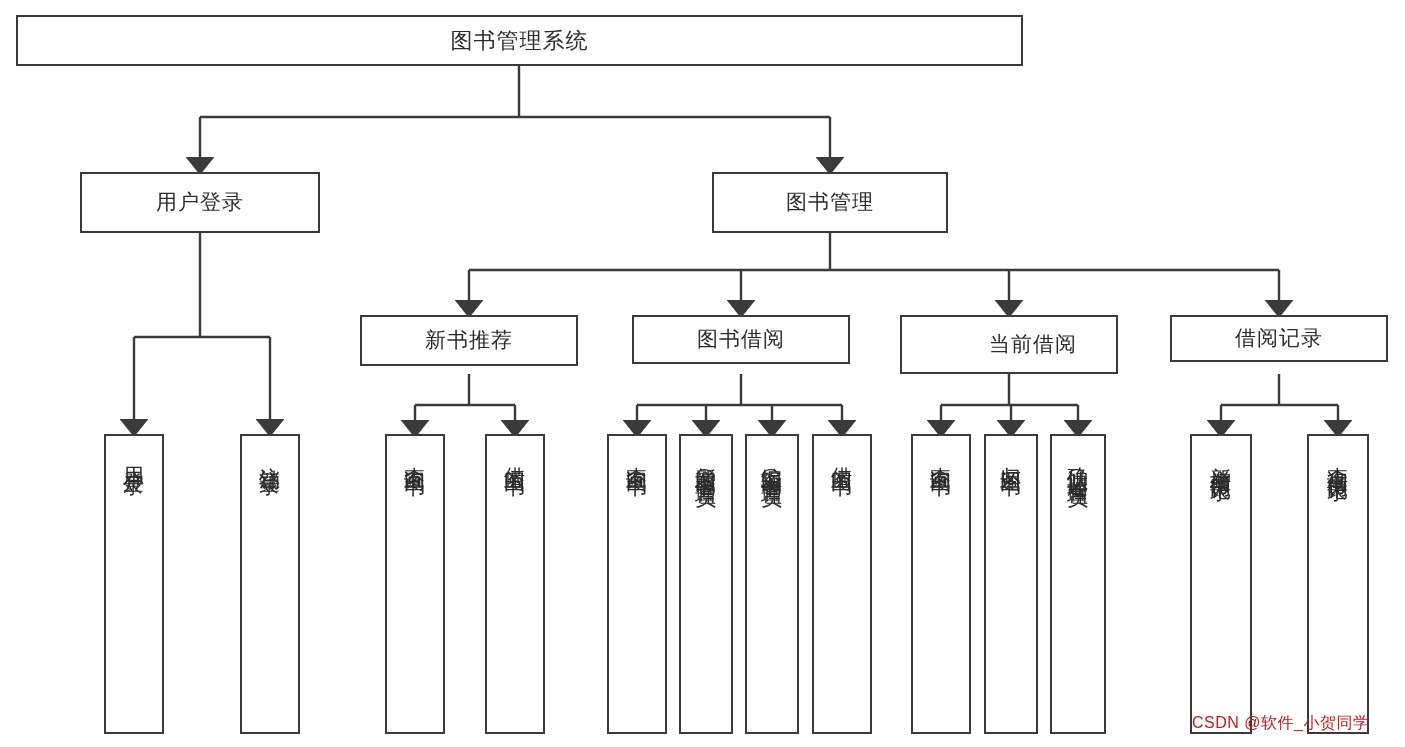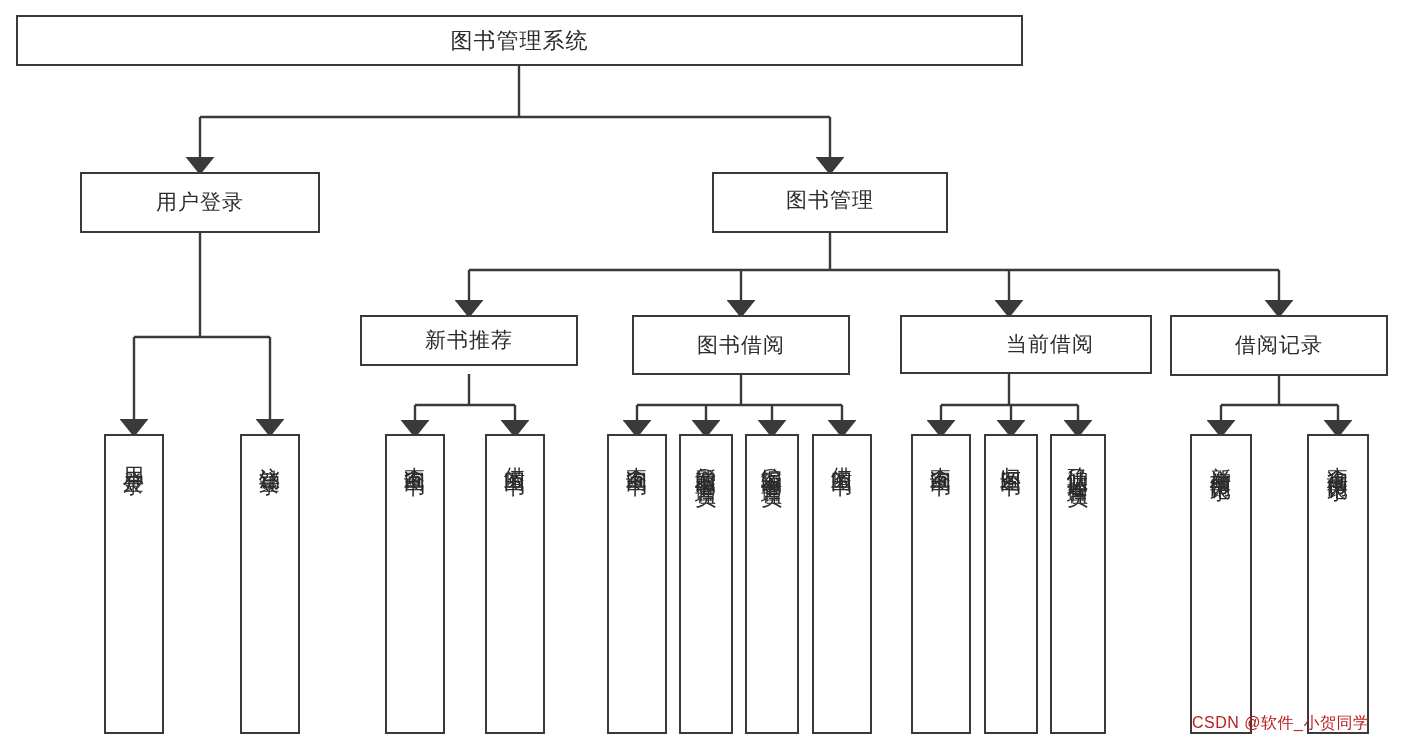--- a/index.html
+++ b/index.html
@@ -127,34 +127,34 @@
     </g>
   </svg>
 
   <div class="node horiz" id="title-node" style="left:16px; top:15px; width:1007px; height:51px;">
     <span class="label">图书管理系统</span>
   </div>
 
   <div class="node horiz" style="left:80px; top:172px; width:240px; height:61px;">
     <span class="label">用户登录</span>
   </div>
-  <div class="node horiz" style="left:712px; top:172px; width:236px; height:61px;font-family:Liberation Mono, monospace;">
+  <div class="node horiz" style="left:712px; top:172px; width:236px; height:61px;">
     <span class="label">图书管理</span>
   </div>
 
   <div class="node horiz" style="left:360px; top:315px; width:218px; height:51px;">
     <span class="label">新书推荐</span>
   </div>
-  <div class="node horiz" style="left:632px; top:315px; width:218px; height:60px;">
+  <div class="node horiz" style="left:632px; top:315px; width:218px; height:49px;">
     <span class="label">图书借阅</span>
   </div>
-  <div class="node horiz" style="left:900px; top:315px; width:252px; height:59px;padding-left:48px;">
+  <div class="node horiz" style="left:900px; top:315px; width:218px; height:59px;padding-left:48px;">
     <span class="label">当前借阅</span>
   </div>
-  <div class="node horiz" style="left:1170px; top:315px; width:218px; height:61px;">
+  <div class="node horiz" style="left:1170px; top:315px; width:218px; height:47px;">
     <span class="label">借阅记录</span>
   </div>
 
   <div class="node vert" style="left:104px; top:434px; width:60px; height:300px;">
     <span class="label">用户登录</span>
   </div>
   <div class="node vert" style="left:240px; top:434px; width:60px; height:300px;">
     <span class="label">注销登录</span>
   </div>
   <div class="node vert" style="left:385px; top:434px; width:60px; height:300px;">

